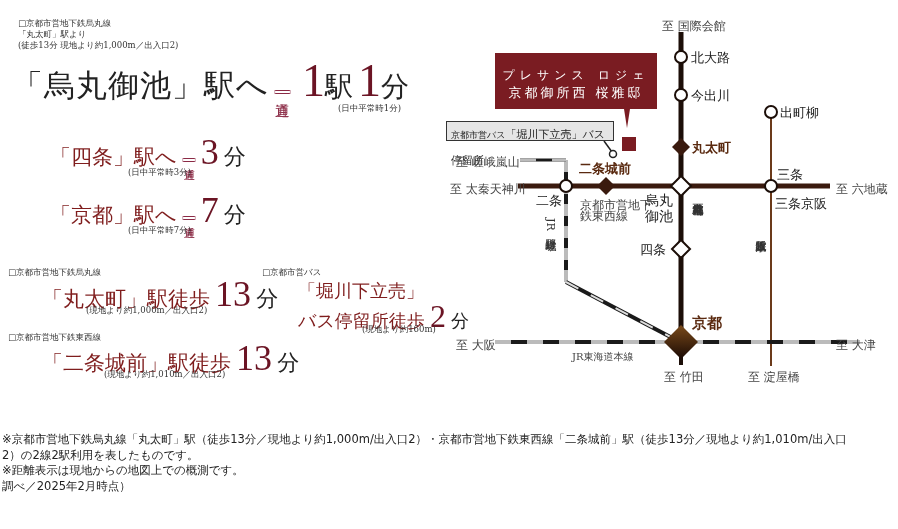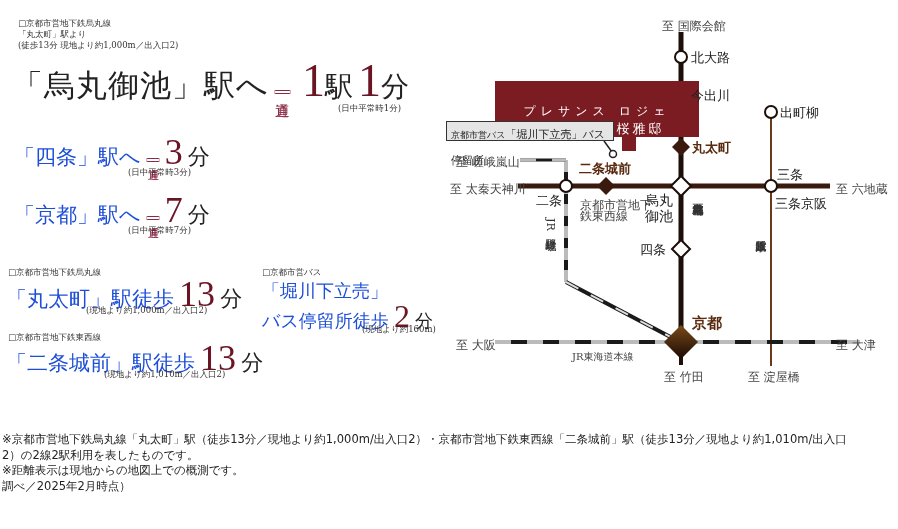--- a/index.html
+++ b/index.html
@@ -2,21 +2,21 @@
 <html><head>
 <meta charset="utf-8">
 <style>
   * { margin: 0; padding: 0; box-sizing: border-box; }
   html, body { width: 898px; height: 529px; background: #fff; overflow: hidden; }
   body { position: relative; font-family: "DejaVu Serif", "Liberation Serif", serif; color: #222; }
 
   .abs { position: absolute; white-space: nowrap; }
   .small { font-size: 8.5px; line-height: 11px; color: #333; }
   .big { font-size: 30px; line-height: 34px; color: #222; letter-spacing: 1px; }
-  .mid { font-size: 21px; line-height: 26px; color: #1d4ed8; }
+  .mid { font-size: 21px; line-height: 26px; color: #7f1d1d; margin-left: 36px; }
   .num { font-family: "Liberation Serif", "DejaVu Serif", serif; color: #6b1424; }
   .num-xl { font-size: 46px; line-height: 46px; }
   .num-l { font-size: 36px; line-height: 36px; }
   .unit { font-size: 22px; color: #222; }
   .unit-xl { font-size: 28px; color: #222; }
   .note { font-size: 8.5px; color: #333; }
   .chok {
     display: inline-block; font-size: 11px; line-height: 12px; color: #8b2a45;
     border-top: 1.5px solid #8b2a45; border-bottom: 1.5px solid #8b2a45;
     border-radius: 4px; padding: 1px 1px; writing-mode: vertical-rl; vertical-align: middle;
@@ -24,22 +24,22 @@
   .chok.lg { font-size: 14px; line-height: 15px; }
 
   
   .map { position: absolute; left: 440px; top: 0; width: 458px; height: 410px; }
   .label { position: absolute; white-space: nowrap; font-size: 13px; color: #222; }
   .label.sm { font-size: 12px; color: #444; }
   .label.brown { color: #5a2a10; font-weight: bold; }
   .vert { writing-mode: vertical-rl; font-size: 11px; line-height: 12px; color: #333; }
 
   .prop-box {
-    position: absolute; left: 55px; top: 53px; width: 204px; height: 56px;
-    background: #7a1c22; color: #fff; text-align: center; padding-top: 22px; margin-top: 28px;
+    position: absolute; left: 55px; top: 53px; width: 162px; height: 56px;
+    background: #7a1c22; color: #fff; text-align: center; padding-top: 14px;
   }
   .prop-box .l1 { font-size: 12px; letter-spacing: 5px; line-height: 16px; }
   .prop-box .l2 { font-size: 13px; letter-spacing: 3px; line-height: 20px; }
   .bus-box {
     position: absolute; left: 6px; top: 121px; width: 168px; height: 20px;
     border: 1.5px solid #333; background: #e5e5e5; font-size: 9px; line-height: 25px; padding-left: 4px; color: #222;
   }
   .bus-box b { font-size: 11px; font-weight: normal; }
 
   .footer { position: absolute; left: 2px; top: 432px; width: 896px; font-family: "DejaVu Sans", "Liberation Sans", sans-serif; font-size: 11.5px; line-height: 15.5px; color: #222; }

